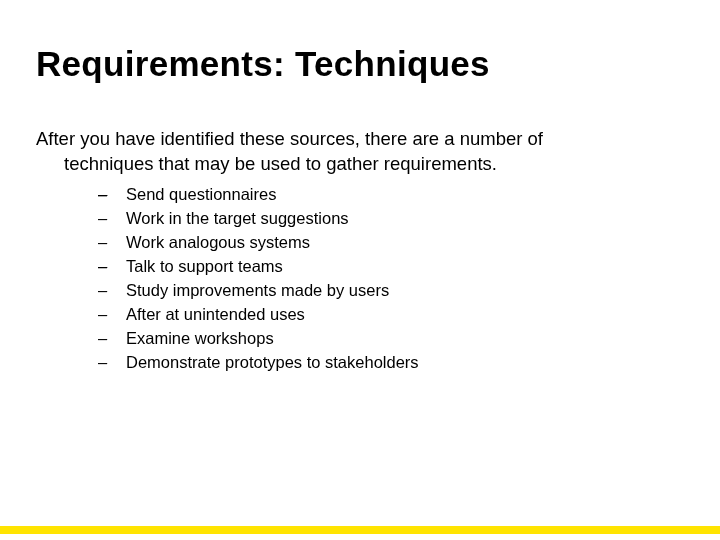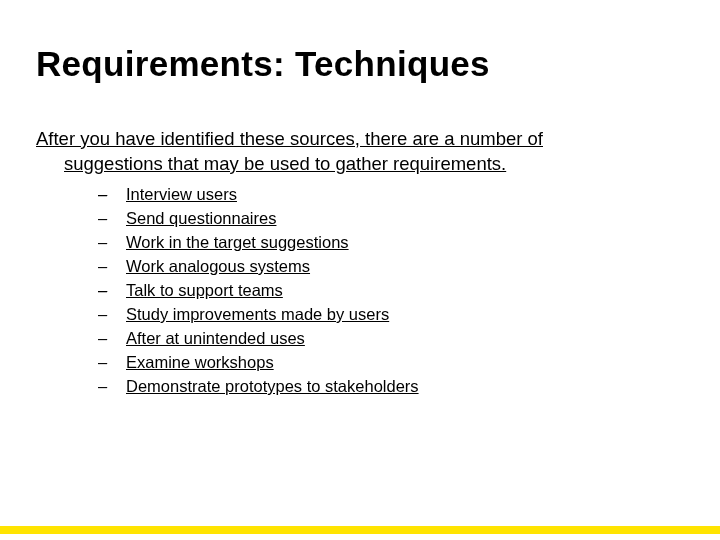--- a/index.html
+++ b/index.html
@@ -30,21 +30,20 @@
     font-weight: bold;
     letter-spacing: 0.3px;
     line-height: 44px;
     color: #000000;
   }
   .body-block {
     position: absolute;
     left: 36px;
     top: 126px;
     width: 648px;
-    text-decoration: underline;
   }
   .lead-para {
     font-size: 18.5px;
     line-height: 25px;
     color: #000000;
     text-indent: 0;
     margin: 0 0 4px 0;
   }
   .lead-para .cont {
     display: block;
@@ -92,30 +91,29 @@
 <body>
 
 <div class="slide">
 
   <div class="slide-title">Requirements: Techniques</div>
 
   <div class="body-block">
 
     <p class="lead-para">
       <span>After you have identified these sources, there are a number of</span>
-      <span class="cont">suggestions that may be used to gather requirements.</span>
+      <span class="cont">techniques that may be used to gather requirements.</span>
     </p>
 
     <ul class="bullet-list">
       <li>
         <span class="dash">–</span>
       </li>
       <li>
         <span class="dash">–</span>
-        <span>Interview users</span>
       </li>
       <li>
         <span class="dash">–</span>
         <span>Send questionnaires</span>
       </li>
       <li>
         <span class="dash">–</span>
         <span>Work in the target suggestions</span>
       </li>
       <li>

